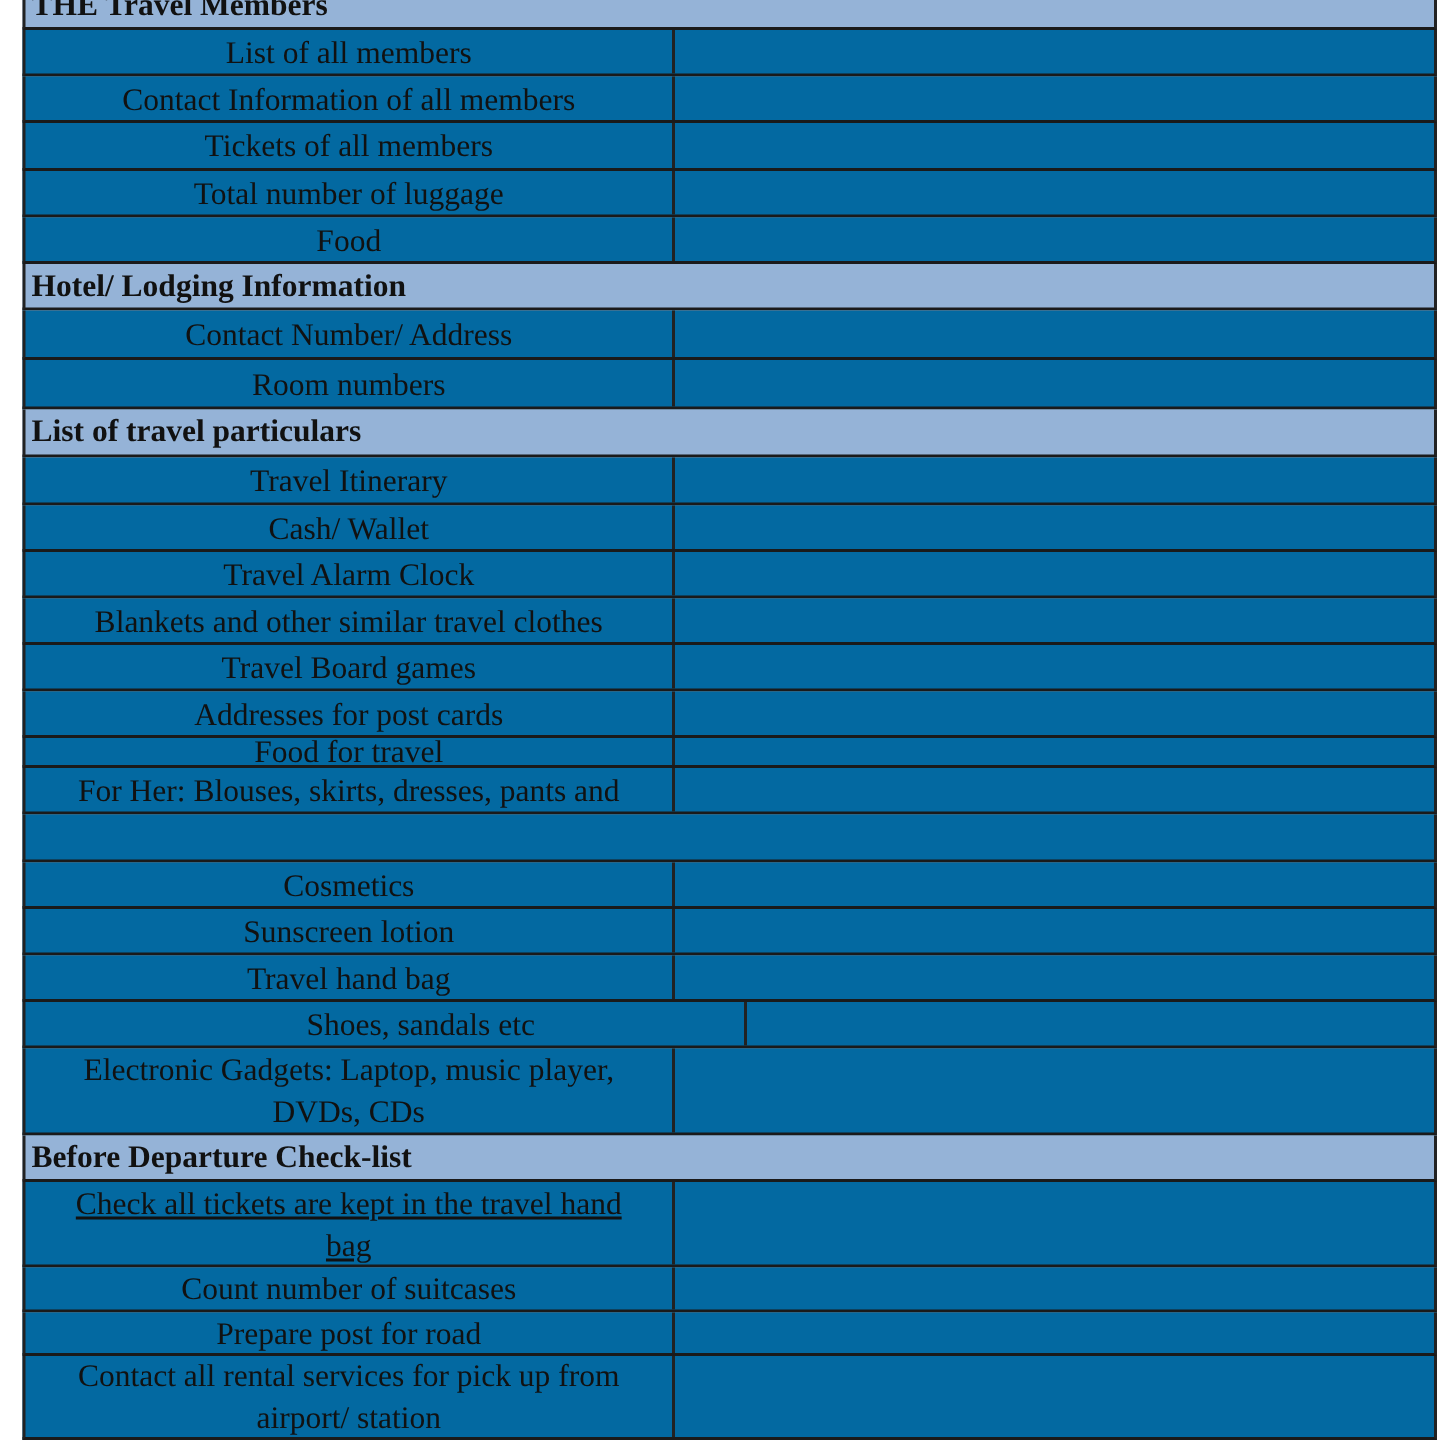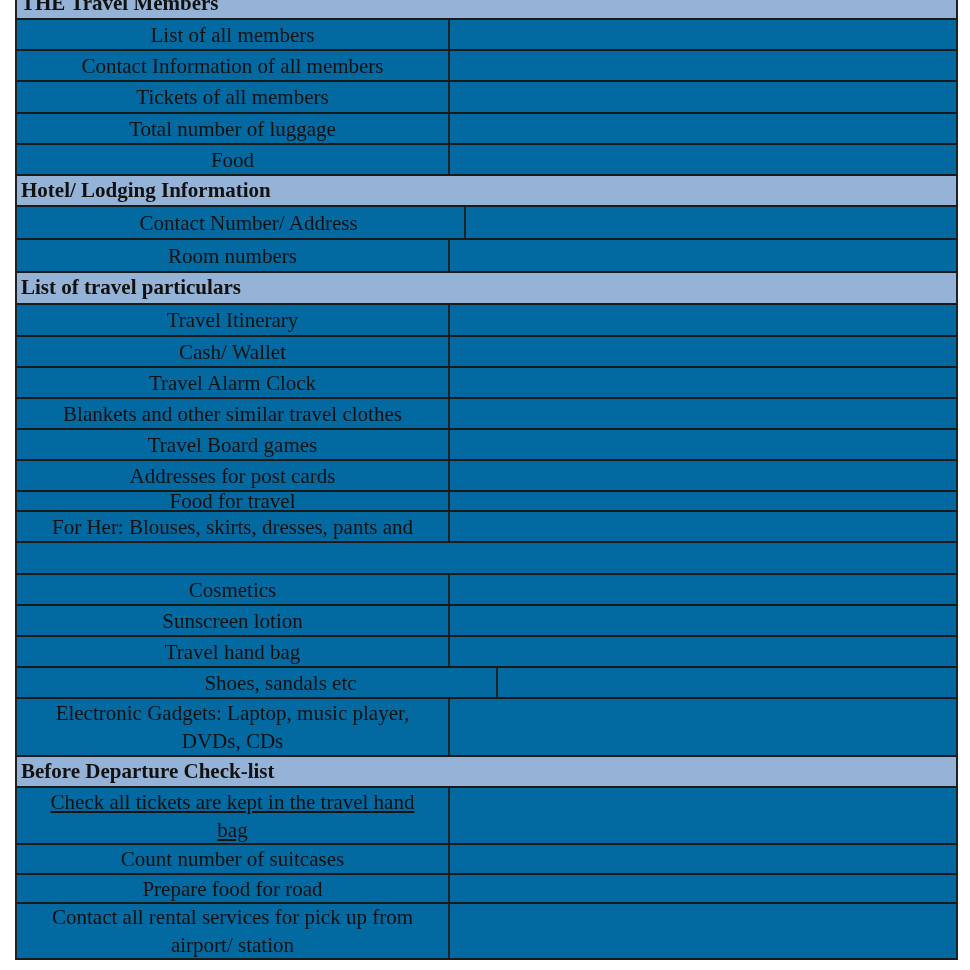--- a/index.html
+++ b/index.html
@@ -40,21 +40,21 @@
       <div class="label">Total number of luggage</div>
       <div class="value"></div>
     </div>
     <div class="row item" style="height: 31px;">
       <div class="label">Food</div>
       <div class="value"></div>
     </div>
     <div class="row section" style="height: 31px;">
       <span>Hotel/ Lodging Information</span>
     </div>
-    <div class="row item" style="height: 33px; padding-left: 16px;">
+    <div class="row item" style="height: 33px;">
       <div class="label">Contact Number/ Address</div>
       <div class="value"></div>
     </div>
     <div class="row item" style="height: 33px;">
       <div class="label">Room numbers</div>
       <div class="value"></div>
     </div>
     <div class="row section" style="height: 32px;">
       <span>List of travel particulars</span>
     </div>
@@ -120,21 +120,21 @@
     <div class="row item" style="height: 57px; text-decoration: underline;">
       <div class="label two">Check all tickets are kept in the travel hand
 bag</div>
       <div class="value"></div>
     </div>
     <div class="row item" style="height: 30px;">
       <div class="label">Count number of suitcases</div>
       <div class="value"></div>
     </div>
     <div class="row item" style="height: 29px;">
-      <div class="label">Prepare food for road</div>
+      <div class="label">Prepare post for road</div>
       <div class="value"></div>
     </div>
     <div class="row item" style="height: 56px;">
       <div class="label two">Contact all rental services for pick up from
 airport/ station</div>
       <div class="value"></div>
     </div>
   </div>
 
 </body></html>

